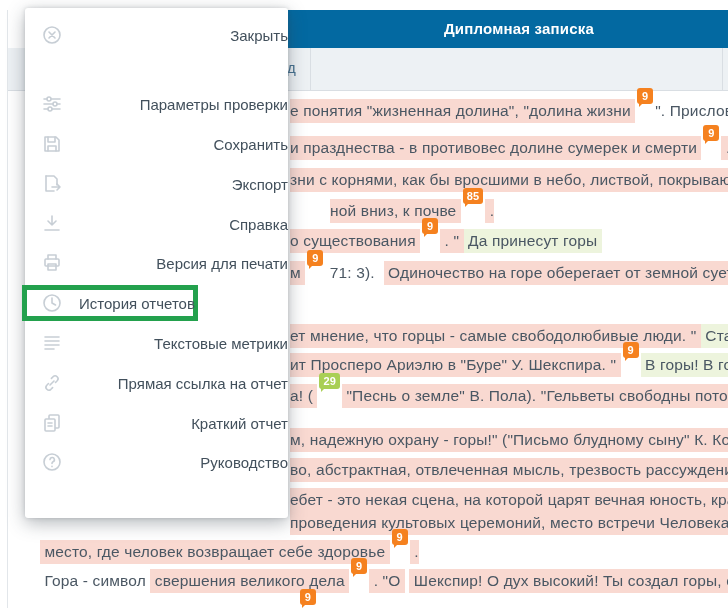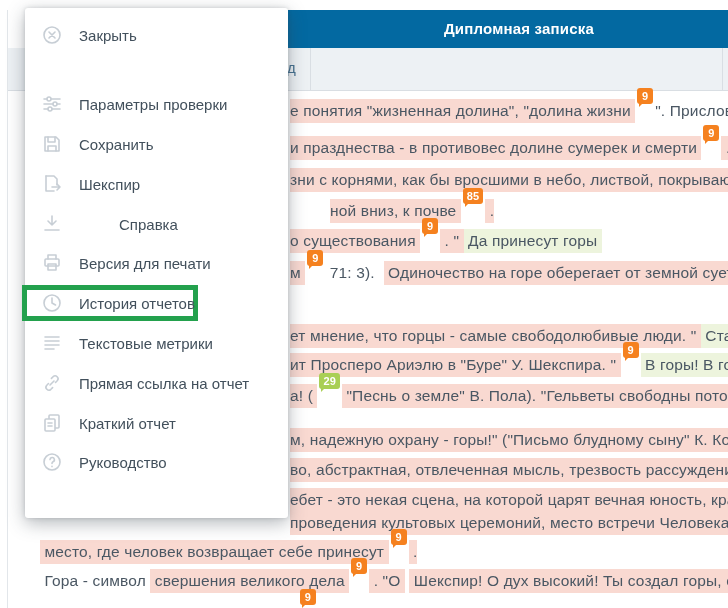--- a/index.html
+++ b/index.html
@@ -33,21 +33,21 @@
   .badge.bg{background:#a9cf55;}
   .badge::after{content:'';position:absolute;left:2px;bottom:-3px;width:0;height:0;
          border-style:solid;border-width:4px 4px 0 0;}
   .badge.bo::after{border-color:#f5811f transparent transparent transparent;}
   .badge.bg::after{border-color:#a9cf55 transparent transparent transparent;}
 
   
   .menu{position:absolute;left:25px;top:8px;width:263px;height:510px;background:#fff;
         border-radius:3px;box-shadow:0 5px 18px rgba(55,65,75,.38),0 0 4px rgba(55,65,75,.18);}
   .mi{position:absolute;left:0;width:263px;height:36px;display:flex;align-items:center;
-      cursor:pointer;}
+      cursor:pointer;justify-content:space-between;}
   .mi .mic{width:22px;height:22px;margin-left:16px;flex:0 0 22px;display:flex;
       align-items:center;justify-content:center;}
   .mi .mil{margin-left:16px;font-size:15px;color:#42505c;white-space:nowrap;}
   .mi.hl{left:-3px;width:166px;height:26px;border:5px solid #23a14d;}
   .mi.hl .mic{margin-left:14px;}
   svg.ic{stroke:#c7ced5;fill:none;stroke-width:1.6;stroke-linecap:round;stroke-linejoin:round;}
 </style>
 </head>
 <body>
 
@@ -71,21 +71,21 @@
       <div class="line" style="left: 290px; top: 199px; padding-left: 40px;"><span class="seg match">ной вниз, к почве </span><span class="badge bo">85</span><span class="seg match"> .</span></div>
       <div class="line" style="left: 290px; top: 229px;"><span class="seg match">о существования </span><span class="badge bo">9</span><span class="seg match"> . " </span><span class="seg quote"> Да принесут горы </span></div>
       <div class="line" style="left: 290px; top: 261px;"><span class="seg match">м </span><span class="badge bo">9</span><span class="seg plain"> 71: 3).  </span><span class="seg match"> Одиночество на горе оберегает от земной суеты, от мелких</span></div>
       <div class="line" style="left: 290px; top: 324px;"><span class="seg match">ет мнение, что горцы - самые свободолюбивые люди. " </span><span class="seg quote"> Станешь </span></div>
       <div class="line" style="left: 290px; top: 353px;"><span class="seg match">ит Просперо Ариэлю в "Буре" У. Шекспира. " </span><span class="badge bo">9</span><span class="seg quote"> В горы! В горы! </span></div>
       <div class="line" style="left: 290px; top: 384px;"><span class="seg match">а! ( </span><span class="badge bg">29</span><span class="seg match"> "Песнь о земле" В. Пола). "Гельветы свободны потому, что</span></div>
       <div class="line" style="left: 290px; top: 428px;"><span class="seg match">м, надежную охрану - горы!" ("Письмо блудному сыну" К. Кожмиана </span></div>
       <div class="line" style="left: 290px; top: 458px;"><span class="seg match">во, абстрактная, отвлеченная мысль, трезвость рассуждения,</span></div>
       <div class="line" style="left: 290px; top: 488px;"><span class="seg match">ебет - это некая сцена, на которой царят вечная юность, красивые</span></div>
       <div class="line" style="left: 33px; top: 511px;"><span class="seg match" style="width: 257px;"></span><span class="seg match">проведения культовых церемоний, место встречи Человека с Богом</span></div>
-      <div class="line" style="left: 40px; top: 540px;"><span class="seg match"> место, где человек возвращает себе принесут </span><span class="badge bo">9</span><span class="seg match"> .</span></div>
+      <div class="line" style="left: 40px; top: 540px;"><span class="seg match"> место, где человек возвращает себе здоровье </span><span class="badge bo">9</span><span class="seg match"> .</span></div>
       <div class="line" style="left: 40px; top: 569px;"><span class="seg plain"> Гора - символ </span><span class="seg match"> свершения великого дела </span><span class="badge bo">9</span><span class="seg match"> . "О </span><span class="seg plain"> </span><span class="seg match"> Шекспир! О дух высокий! Ты создал горы, одна выше другой</span></div>
       <div class="line" style="left: 40px; top: 600px;"><span class="seg match" style="width: 258px;"></span><span class="badge bo">9</span></div>
     </div>
 
   <div class="menu" id="menu">
       <div class="mi" style="top: 9px;">
         <span class="mic">
           <svg class="ic" width="22" height="22" viewBox="0 0 22 22">
             <circle cx="11" cy="11" r="8"></circle>
             <path d="M8 8l6 6M14 8l-6 6"></path>
@@ -115,21 +115,21 @@
         <span class="mil">Сохранить</span>
       </div>
       <div class="mi" style="top: 158px;">
         <span class="mic">
           <svg class="ic" width="22" height="22" viewBox="0 0 22 22">
             <path d="M5 3h8l3 3v6"></path>
             <path d="M5 3v15h8"></path>
             <path d="M11 14h8m0 0l-3-3m3 3l-3 3"></path>
           </svg>
         </span>
-        <span class="mil">Шекспир</span>
+        <span class="mil">Экспорт</span>
       </div>
       <div class="mi" style="top: 198px; gap: 40px;">
         <span class="mic">
           <svg class="ic" width="22" height="22" viewBox="0 0 22 22">
             <path d="M11 3v9m0 0l-4-4m4 4l4-4"></path>
             <path d="M4 17h14"></path>
           </svg>
         </span>
         <span class="mil">Справка</span>
       </div>

